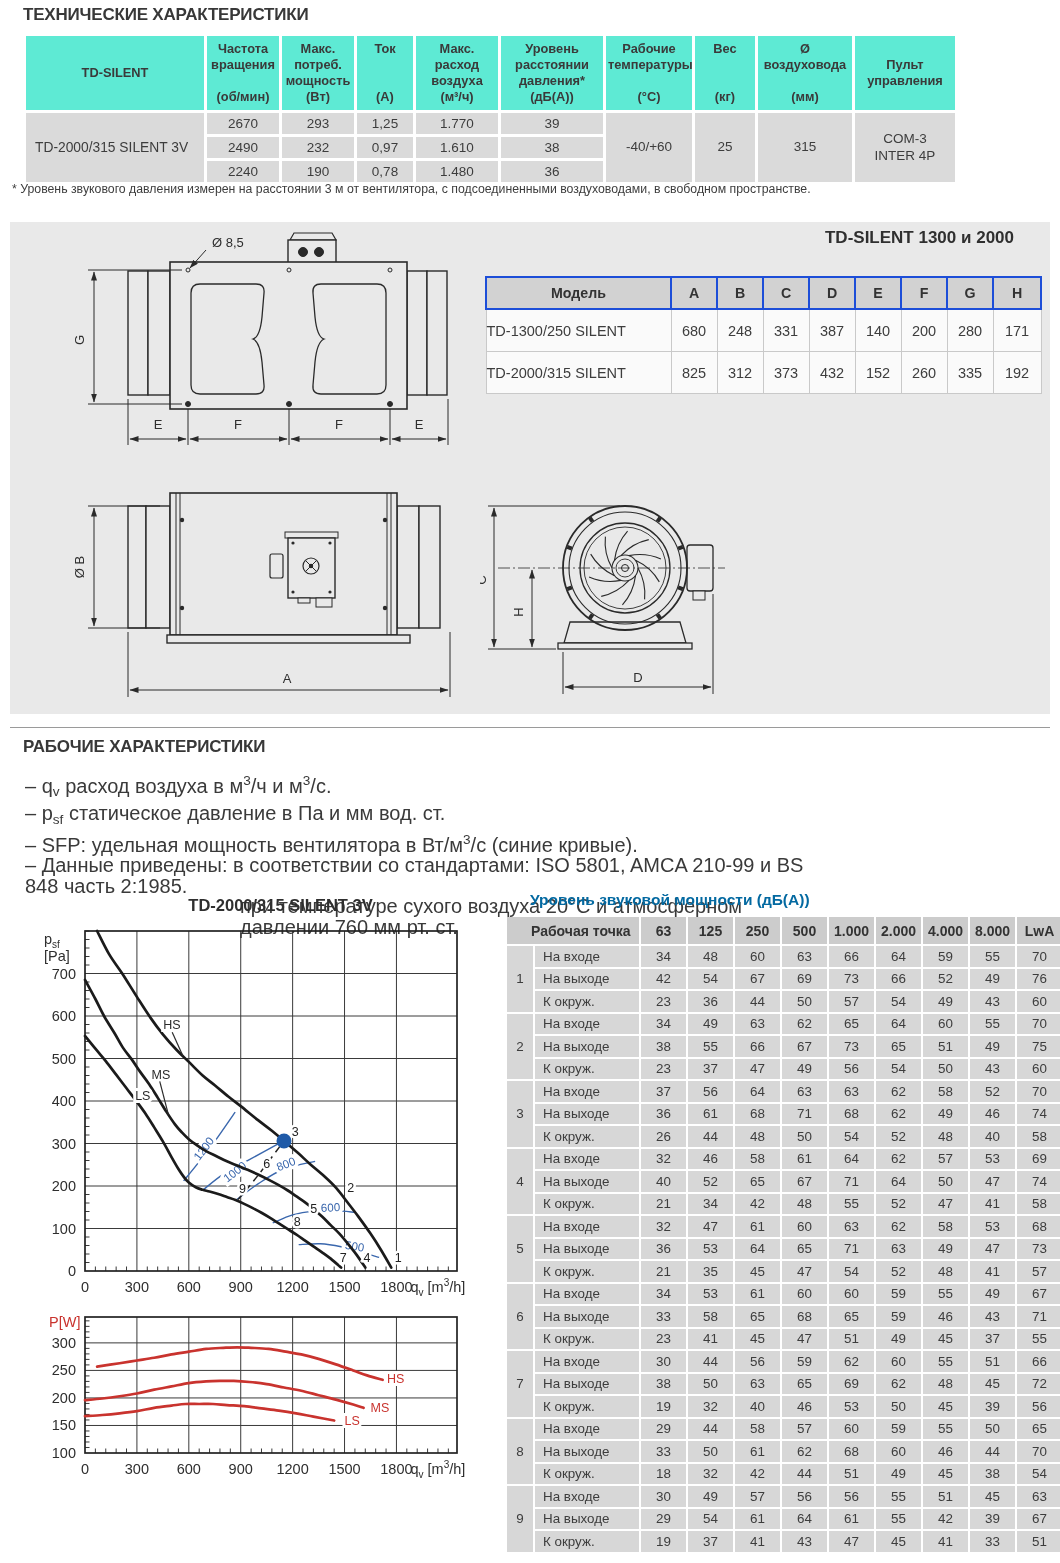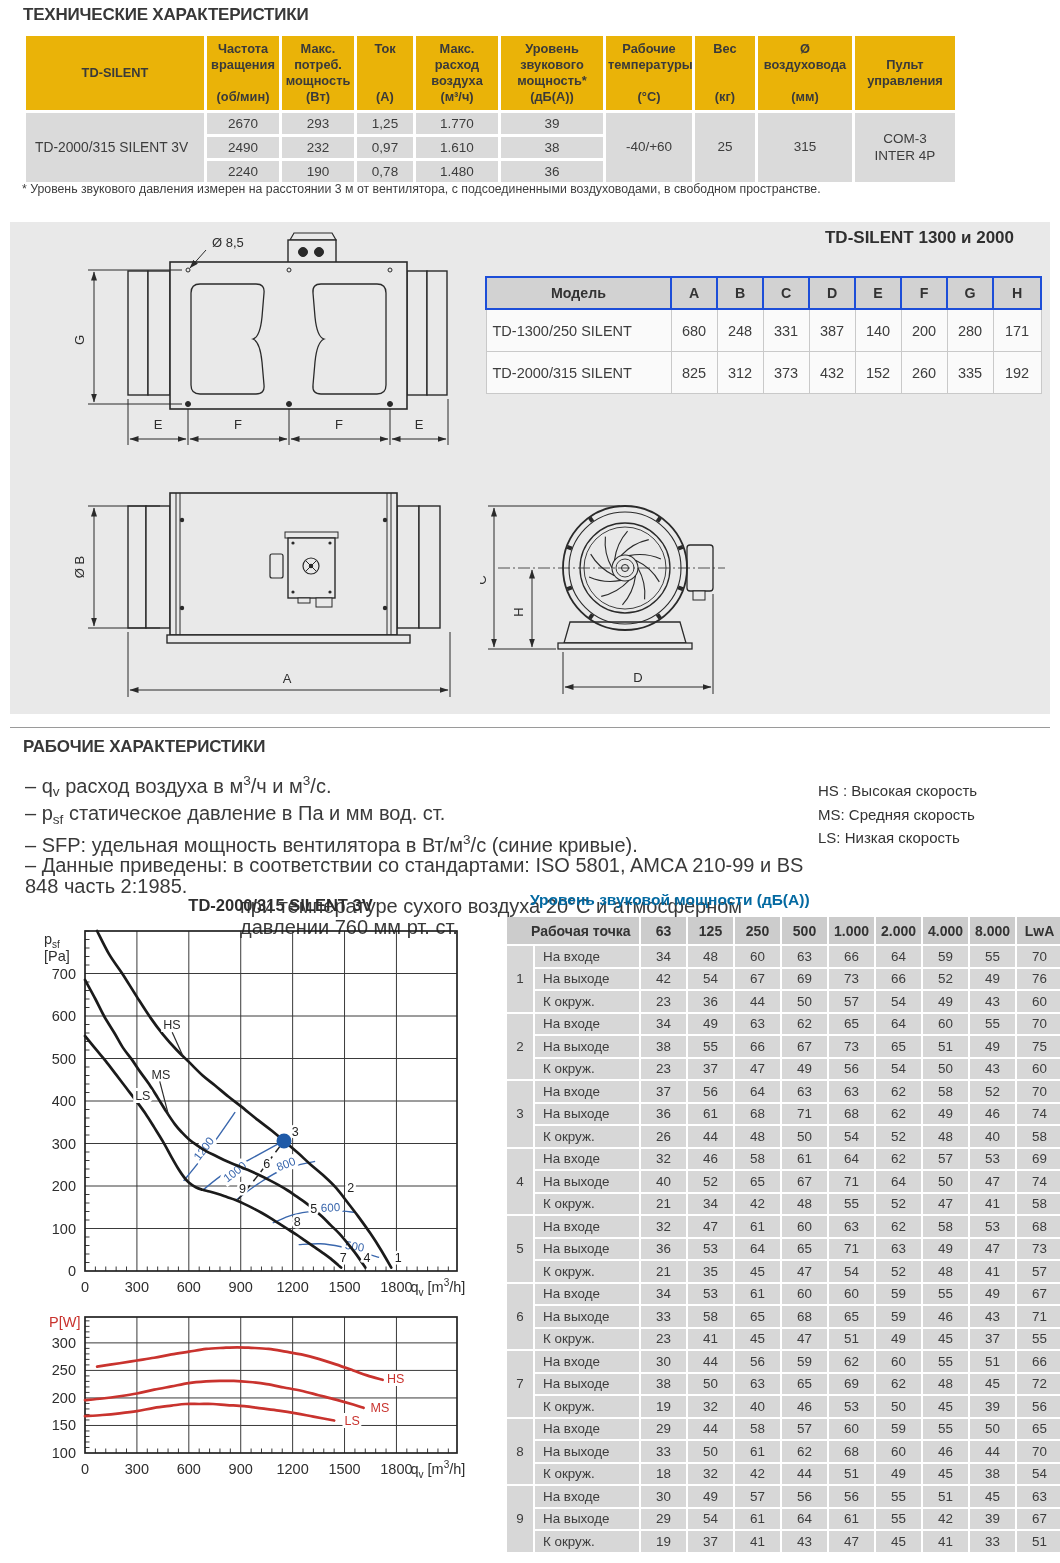--- a/index.html
+++ b/index.html
@@ -2,35 +2,35 @@
 <html><head>
 <meta charset="utf-8">
 <style>
   html,body{margin:0;padding:0;background:#fff;}
   #page{position:relative;width:1060px;height:1563px;background:#fff;overflow:hidden;
         font-family:"Liberation Sans",sans-serif;color:#333;}
   .sec-title{position:absolute;font-size:17px;font-weight:bold;color:#383838;letter-spacing:-0.2px;}
   
   #spec-wrap{position:absolute;left:23px;top:33px;}
   table.spec{border-collapse:separate;border-spacing:3px;table-layout:fixed;width:935px;}
-  table.spec th{background:#eab308;height:74px;padding:0;font-size:12.8px;font-weight:bold;color:#3a3a3a;vertical-align:top;}
+  table.spec th{background:#5eead4;height:74px;padding:0;font-size:12.8px;font-weight:bold;color:#3a3a3a;vertical-align:top;}
   table.spec th .hwrap{display:flex;flex-direction:column;justify-content:space-between;height:100%;box-sizing:border-box;padding:5px 2px 5px 2px;line-height:1.25;}
   table.spec th.nounit .hwrap{justify-content:center;}
   table.spec td{background:#dadada;height:21px;font-size:13.5px;text-align:center;color:#3d3d3d;padding:0 2px;}
   table.spec td.model{text-align:left;padding-left:9px;font-size:13.8px;}
   table.spec td.pre{white-space:pre-line;line-height:1.25;}
-  #footnote{position:absolute;left:22px;top:182px;font-size:12.3px;color:#3d3d3d;width:1010px;}
+  #footnote{position:absolute;left:12px;top:182px;font-size:12.3px;color:#3d3d3d;width:1010px;}
   
   #panel{position:absolute;left:10px;top:222px;width:1040px;height:492px;background:#e9e9e9;}
   #panel-title{position:absolute;right:36px;top:6px;font-size:17px;font-weight:bold;color:#2f2f2f;}
   #dims-wrap{position:absolute;left:475px;top:54px;}
   table.dims{border-collapse:collapse;table-layout:fixed;width:555px;}
   table.dims th{background:#d2d2d2;border:2px solid #1d4ed8;font-size:14.2px;font-weight:bold;height:28px;color:#333;}
   table.dims td{background:#fafafa;border:1px solid #c9c9c9;height:39px;text-align:center;font-size:14.5px;color:#3d3d3d;}
-  table.dims td.mdl{text-align:left;padding-left:6px;margin-left:8px;}
+  table.dims td.mdl{text-align:left;padding-left:0;margin-left:8px;}
   svg text{font-family:"Liberation Sans",sans-serif;}
   .dimlab{font-size:13px;fill:#2e2e2e;}
   
   #rule{position:absolute;left:10px;top:727px;width:1040px;height:1px;background:#9a9a9a;}
   #notes{position:absolute;left:25px;top:771px;font-size:20px;line-height:20.5px;color:#3a3a3a;width:790px;}
   #notes .indent{padding-left:215px;}
   #notes .sub{font-size:68%;vertical-align:-18%;}
   #notes .sup{font-size:68%;vertical-align:38%;}
   #legend{position:absolute;left:818px;top:779px;font-size:15px;line-height:23.5px;color:#333;}
   #chart1-title{position:absolute;left:25px;top:896px;width:475px;text-align:center;padding-left:36px;box-sizing:border-box;font-size:16.5px;font-weight:bold;color:#2f2f2f;}
@@ -97,21 +97,21 @@
               </div>
             </th>
             <th>
               <div class="hwrap">
                 <div class="hl">Макс. расход воздуха</div>
                 <div class="hu">(м³/ч)</div>
               </div>
             </th>
             <th>
               <div class="hwrap">
-                <div class="hl">Уровень звукового мощность*</div>
+                <div class="hl">Уровень расстоянии давления*</div>
                 <div class="hu">(дБ(А))</div>
               </div>
             </th>
             <th>
               <div class="hwrap">
                 <div class="hl">Рабочие температуры</div>
                 <div class="hu">(°С)</div>
               </div>
             </th>
             <th>
@@ -367,25 +367,20 @@
   </div>
 
   <div id="rule"></div>
   <div class="sec-title" style="left:23px;top:737px;">РАБОЧИЕ ХАРАКТЕРИСТИКИ</div>
   <div id="notes">
       <div><span>– q</span><span class="sub">v</span><span> расход воздуха в м</span><span class="sup">3</span><span>/ч и м</span><span class="sup">3</span><span>/с.</span></div>
       <div><span>– p</span><span class="sub">sf</span><span>  статическое давление в Па и мм вод. ст.</span></div>
       <div><span>– SFP: удельная мощность вентилятора в Вт/м</span><span class="sup">3</span><span>/с (синие кривые).</span></div>
       <div><span>– Данные приведены: в соответствии со стандартами: ISO 5801, AMCA 210-99 и BS 848 часть 2:1985.</span></div>
       <div class="indent"><span>при температуре сухого воздуха 20°С и атмосферном давлении 760 мм рт. ст.</span></div>
-    </div>
-  <div id="legend">
-      <div>HS : Высокая скорость</div>
-      <div>MS: Средняя скорость</div>
-      <div>LS: Низкая скорость</div>
     </div>
 
   <div id="chart1-title">TD-2000/315 SILENT 3V</div>
   <svg id="chart1-svg" width="475" height="392" viewBox="0 0 475 392">
       <line x1="111.90697674418604" y1="16" x2="111.90697674418604" y2="356" stroke="#3a3a3a" stroke-width="1"></line>
       <line x1="163.81395348837208" y1="16" x2="163.81395348837208" y2="356" stroke="#3a3a3a" stroke-width="1"></line>
       <line x1="215.72093023255815" y1="16" x2="215.72093023255815" y2="356" stroke="#3a3a3a" stroke-width="1"></line>
       <line x1="267.62790697674416" y1="16" x2="267.62790697674416" y2="356" stroke="#3a3a3a" stroke-width="1"></line>
       <line x1="319.5348837209302" y1="16" x2="319.5348837209302" y2="356" stroke="#3a3a3a" stroke-width="1"></line>
       <line x1="371.4418604651163" y1="16" x2="371.4418604651163" y2="356" stroke="#3a3a3a" stroke-width="1"></line>

